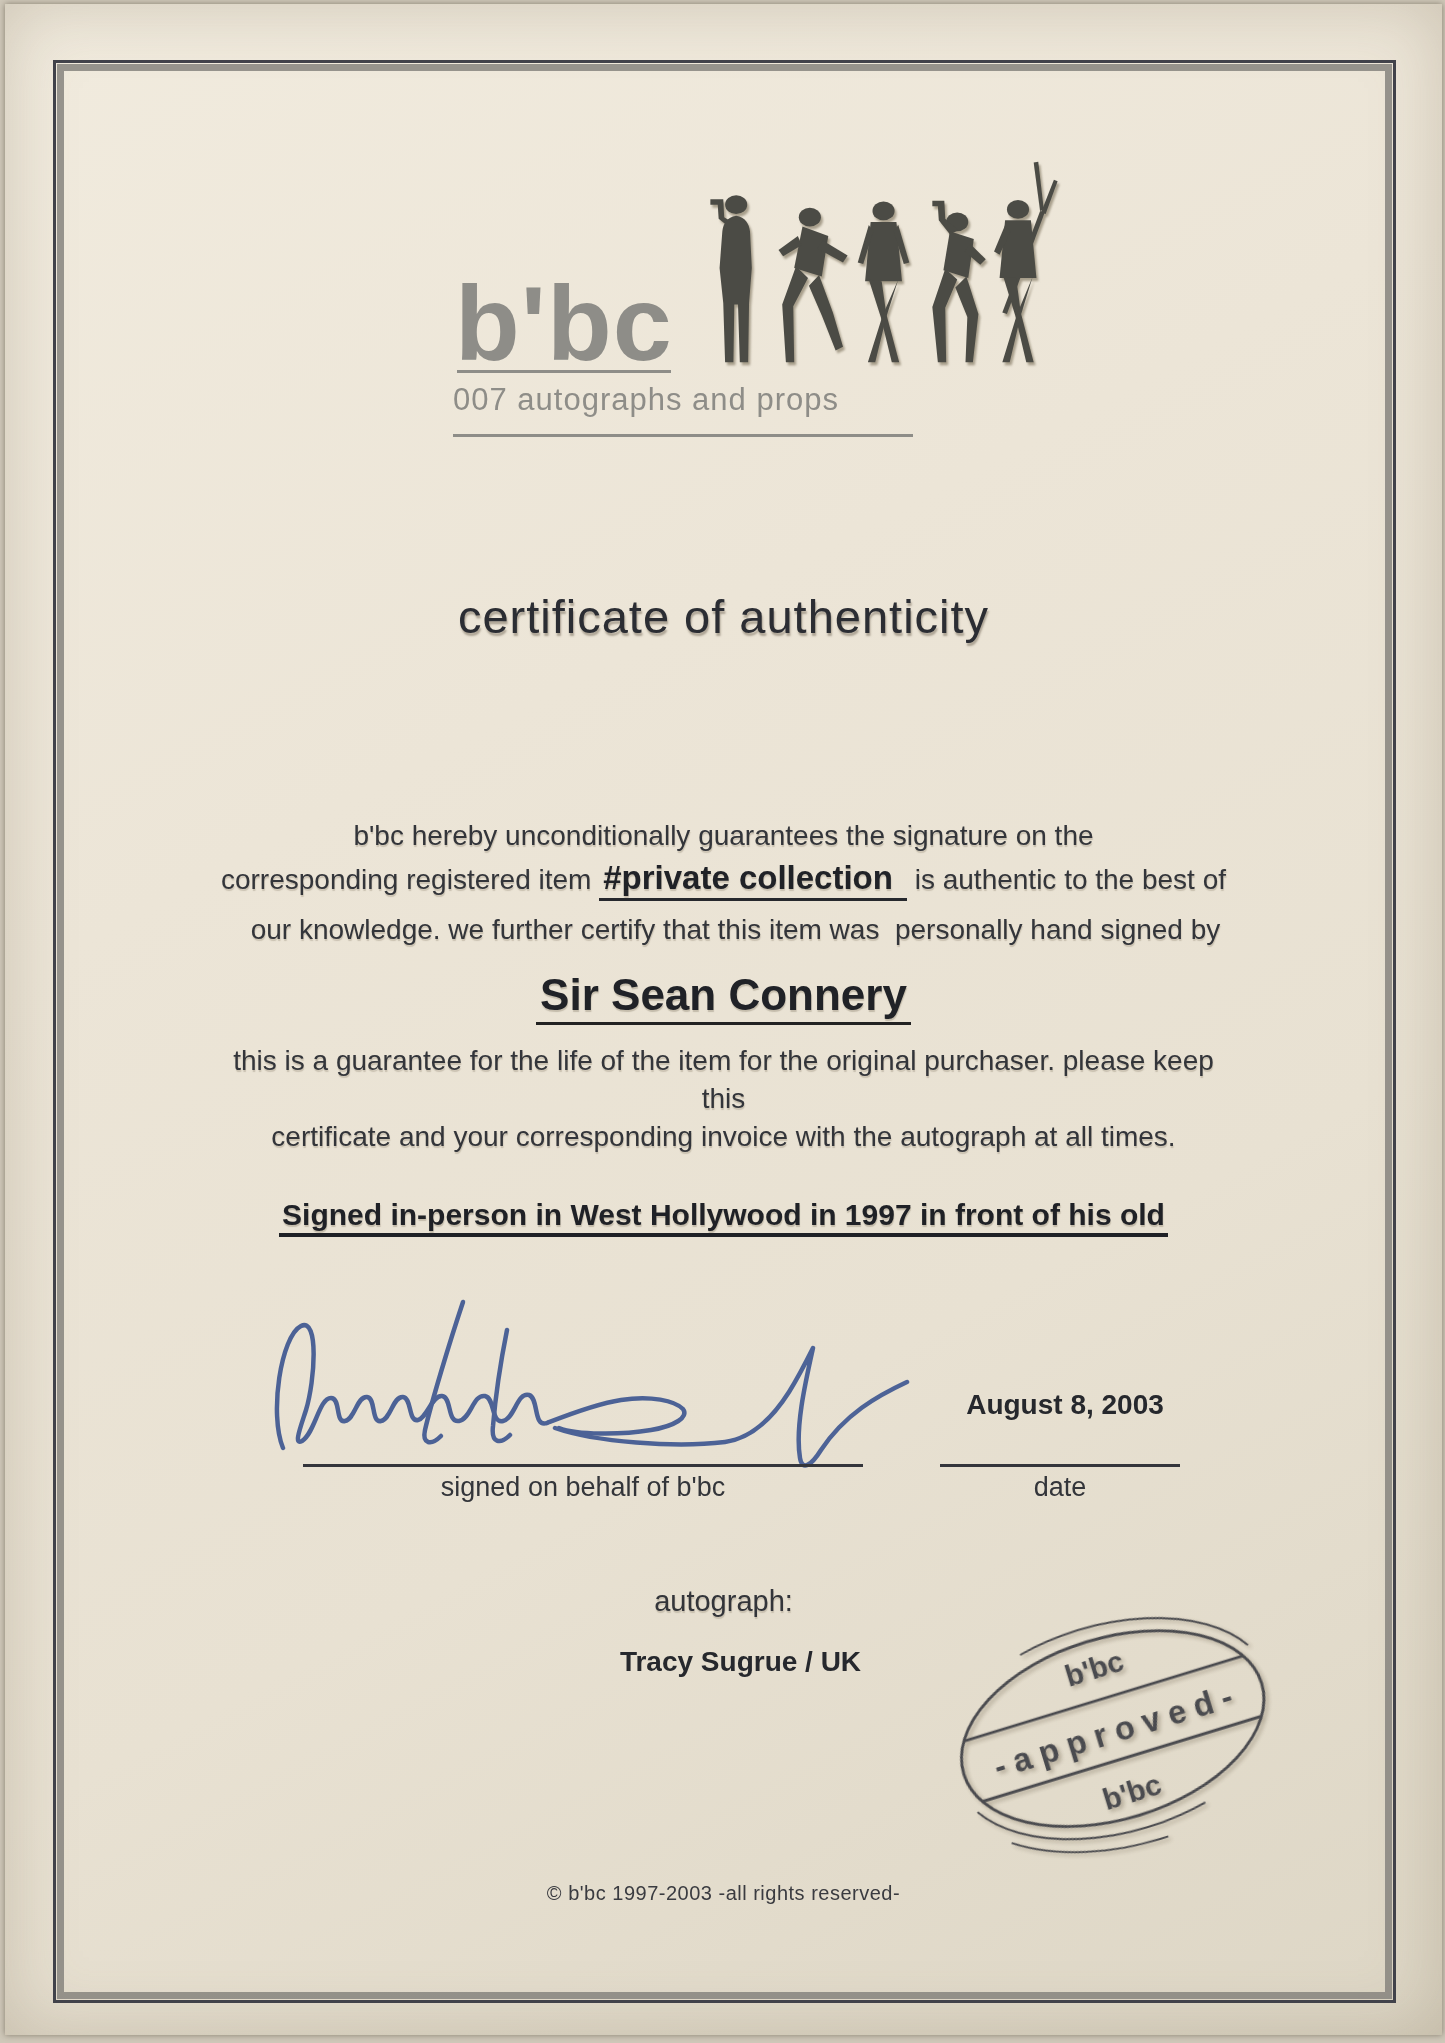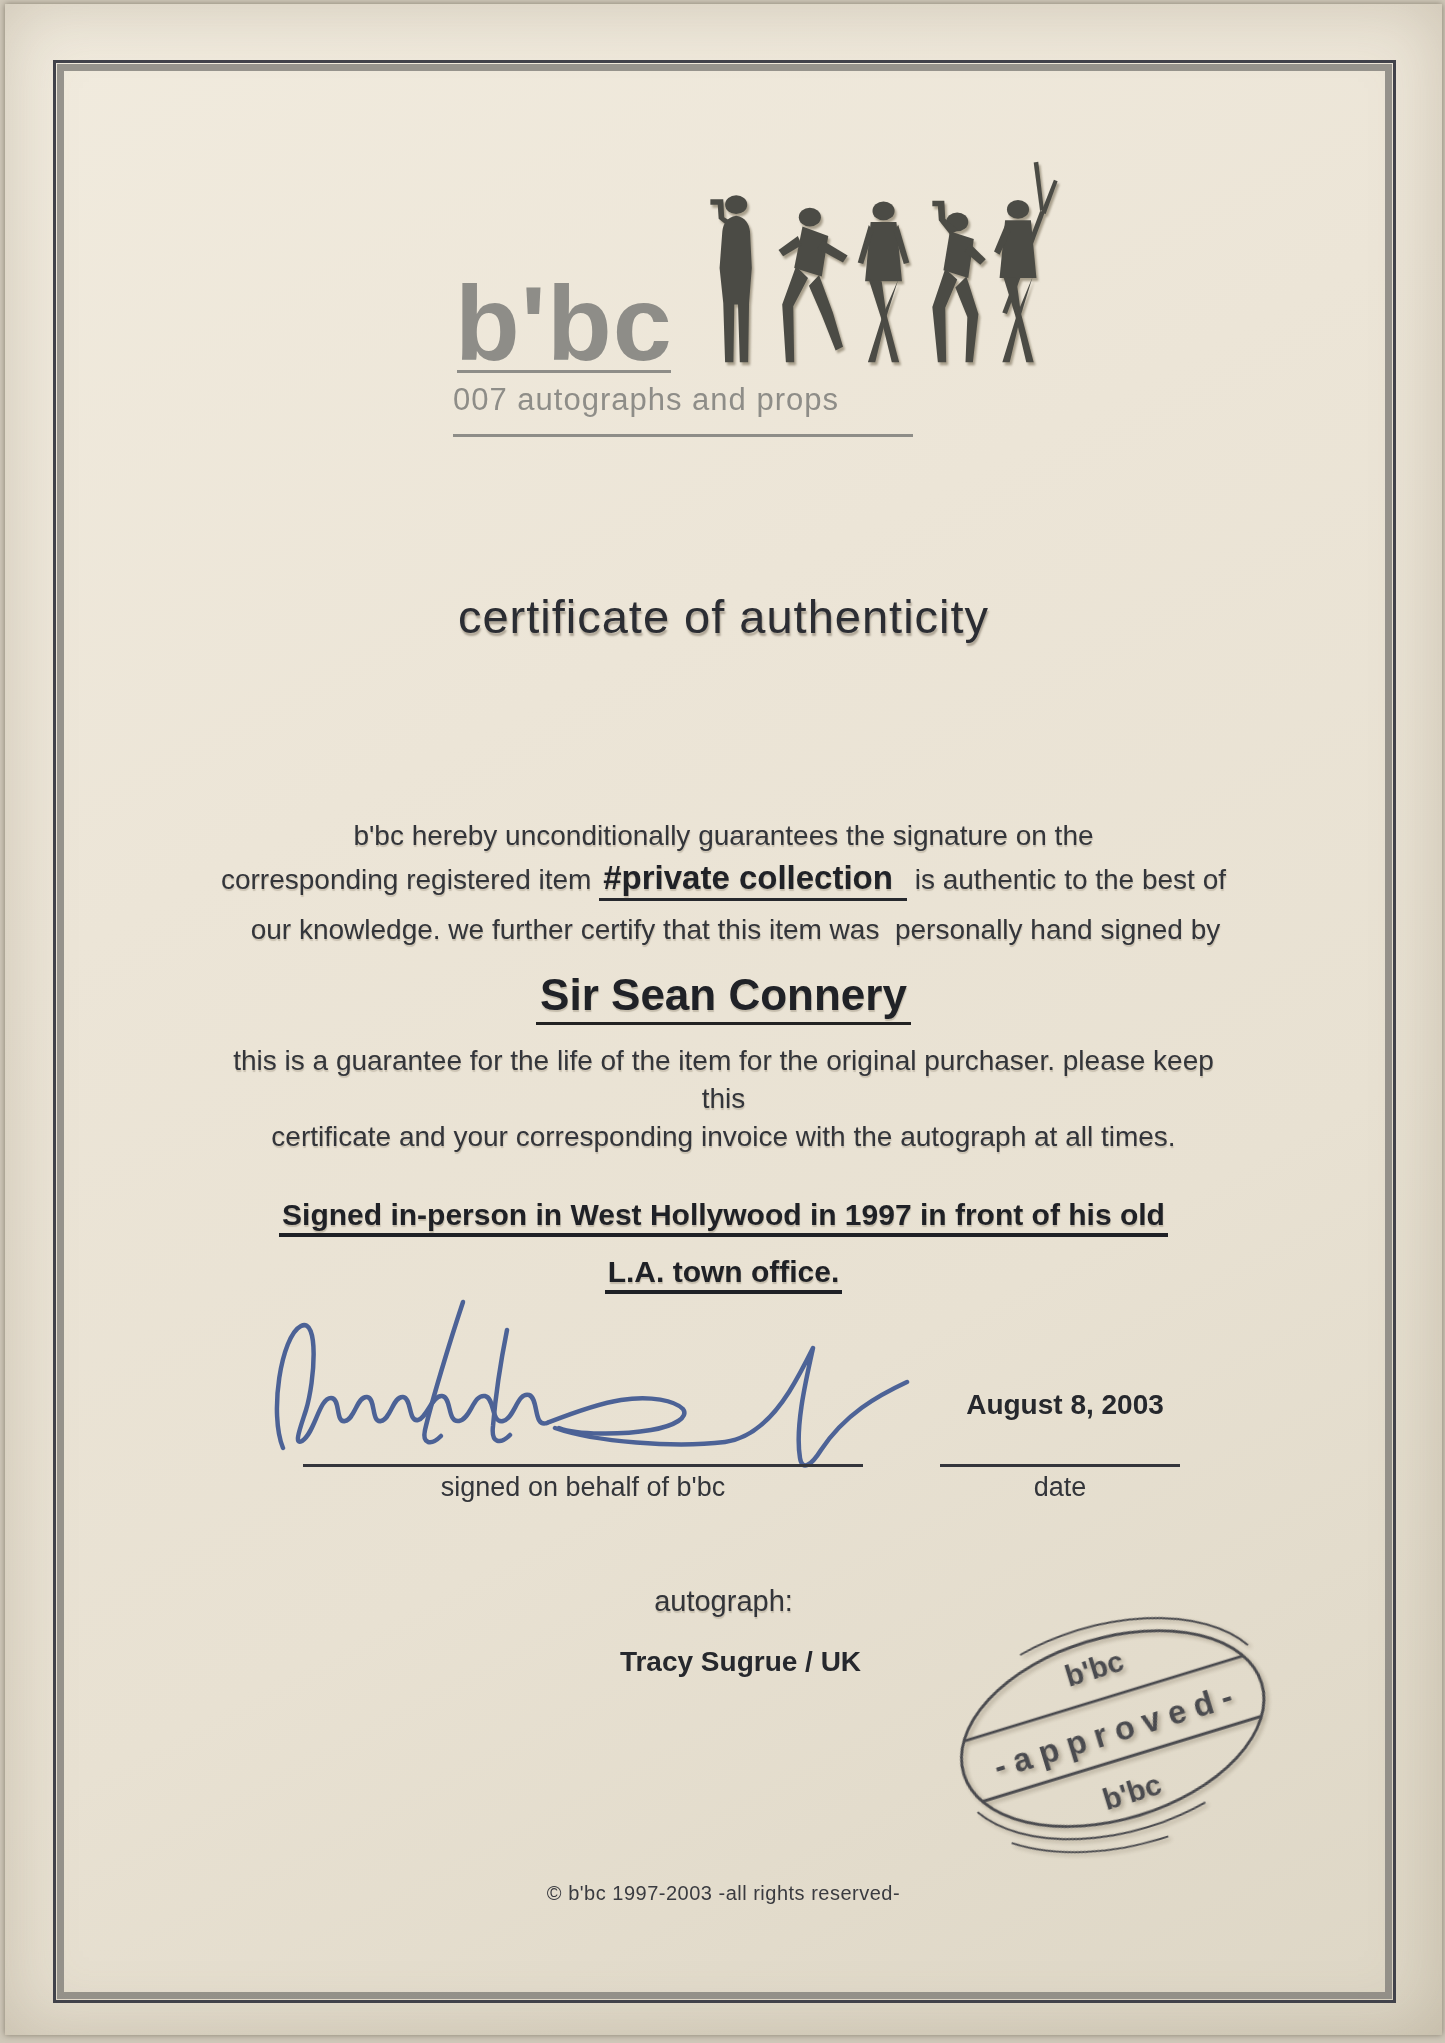--- a/index.html
+++ b/index.html
@@ -171,21 +171,20 @@
     </div>
 
     <div class="centered para p3">
       <div>this is a guarantee for the life of the item for the original purchaser. please keep</div>
       <div>this</div>
       <div>certificate and your corresponding invoice with the autograph at all times.</div>
     </div>
 
     <div class="centered signed-note">
       <div><span class="u">Signed in-person in West Hollywood in 1997 in front of his old</span></div>
-      <div><span class="u">L.A. town office.</span></div>
     </div>
 
     <svg class="signature" viewBox="0 0 700 180">
       <g fill="none" stroke="#3c5590" stroke-width="4.5" stroke-linecap="round" stroke-linejoin="round" opacity="0.9">
         <path d="M28,152 C14,118 26,40 46,30 C64,21 60,84 51,114 C46,130 38,150 47,145 C60,137 64,102 76,102 C86,102 80,127 90,125 C100,123 102,100 112,101 C121,102 116,127 126,125 C136,123 138,100 148,101 C157,102 153,126 163,124 C172,122 177,99 187,100 C197,101 192,127 204,125 C216,123 218,98 230,100 C240,102 236,128 248,125 C260,122 262,96 274,99 C284,102 278,132 292,127"></path>
         <path d="M208,6 C194,48 176,108 170,134 C167,148 176,150 186,140"></path>
         <path d="M252,34 C246,64 240,106 238,130 C236,147 245,149 255,139"></path>
         <path d="M292,127 C310,120 340,108 366,104 C396,99 420,105 428,113 C434,121 420,130 396,134 C366,139 322,139 304,132"></path>
         <path d="M300,132 C340,146 420,152 470,146 C500,142 520,118 534,96 C544,80 552,64 558,52 C550,88 540,132 545,162 C547,175 556,170 566,154 C590,118 622,100 652,86"></path>
       </g>

